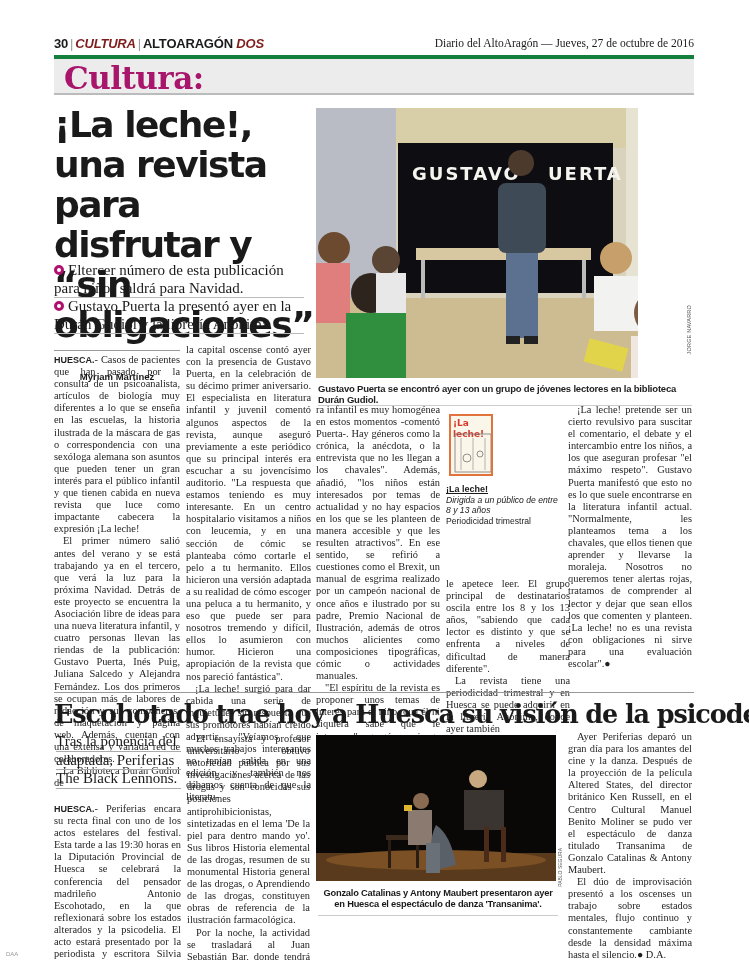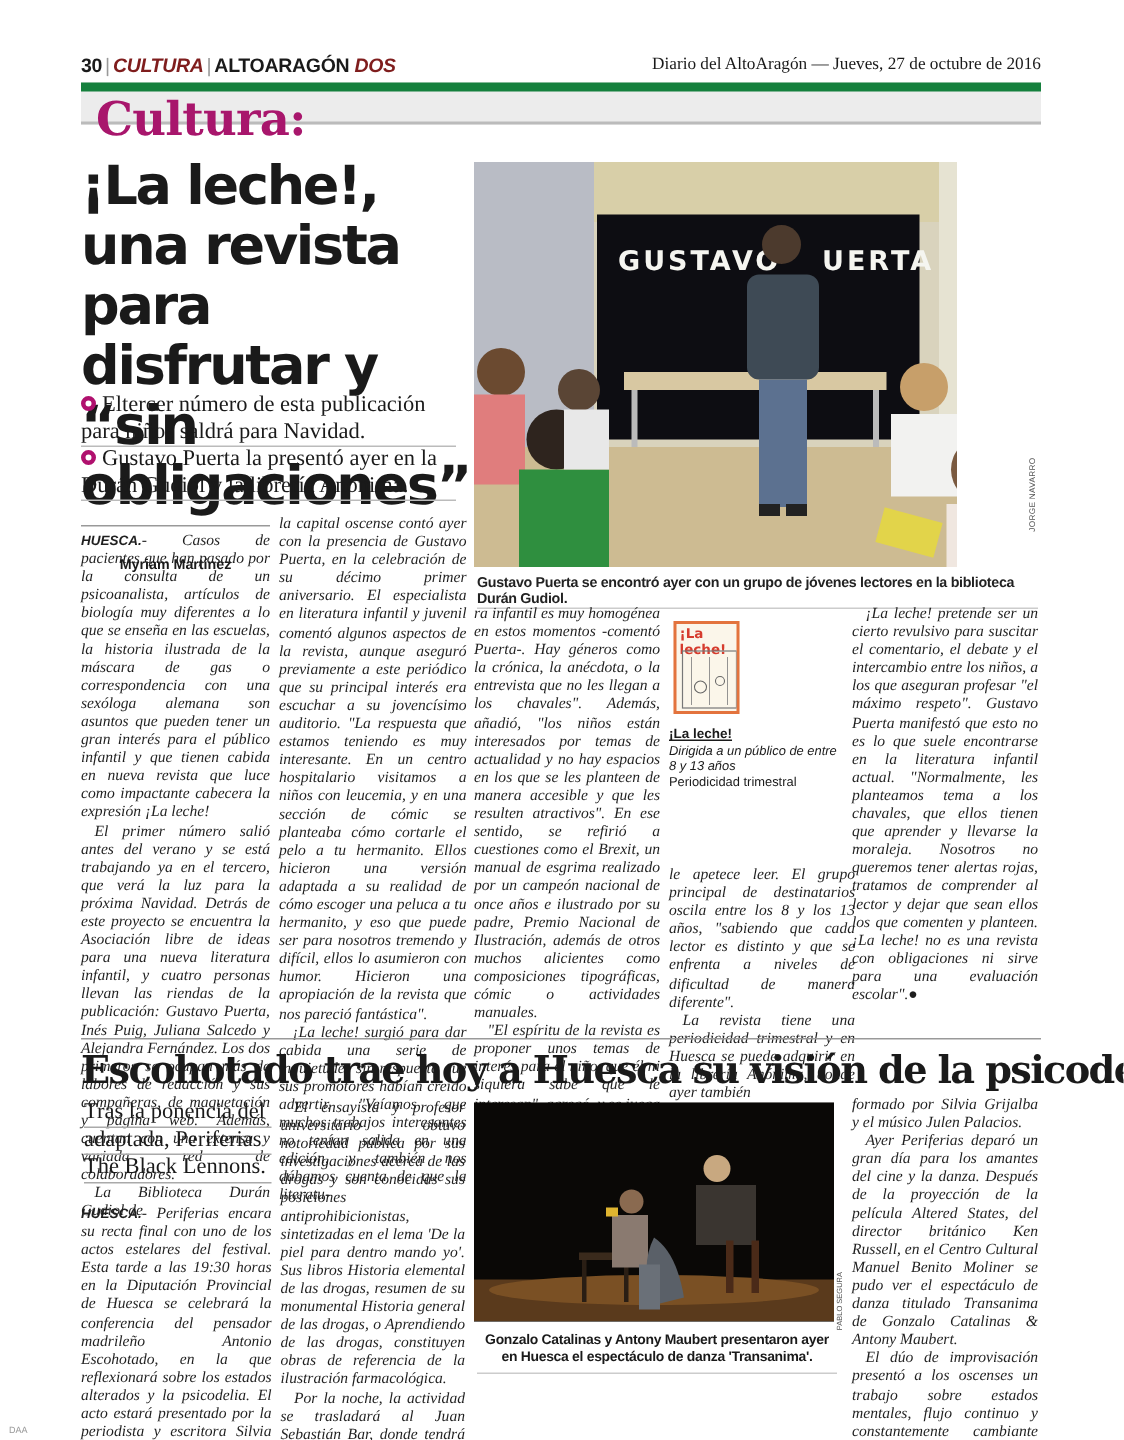--- a/index.html
+++ b/index.html
@@ -9,37 +9,37 @@
     .abs { position: absolute; }
 
     
     .topbar { left: 54px; top: 36px; width: 640px; height: 16px; font-family: "Liberation Sans", sans-serif; }
     .topbar .left { position: absolute; left: 0; top: 0; font-weight: bold; font-size: 13px; letter-spacing: -0.2px; }
     .topbar .num { color: #1a1a1a; }
     .topbar .sep { color: #999; font-weight: normal; margin: 0 2px; }
     .topbar .mag { color: #7f1d1d; font-style: italic; }
     .topbar .right { position: absolute; right: 0; top: 1px; font-family: "Liberation Serif", serif; font-size: 11.5px; }
 
-    .section-band { left: 54px; top: 55px; width: 640px; height: 28px; background: #ececec; border-top: 6px solid #15803d; border-bottom: 2px solid #bbb; }
+    .section-band { left: 54px; top: 55px; width: 640px; height: 40px; background: #ececec; border-top: 4px solid #15803d; border-bottom: 2px solid #bbb; }
     .section-band .title { position: absolute; left: 10px; top: 1px; font-family: "DejaVu Serif", serif; font-size: 31px; font-weight: bold; color: #a8166c; letter-spacing: -0.5px; }
 
     .headline { left: 54px; top: 105px; width: 252px; font-family: "DejaVu Sans", sans-serif; font-weight: bold; font-size: 36px; line-height: 40px; letter-spacing: -1.5px; color: #1a1a1a; }
 
     .decks { left: 54px; top: 262px; width: 250px; font-family: "Liberation Serif", serif; font-size: 15px; line-height: 17.5px; }
     .decks .deck { border-bottom: 1px solid #bbb; margin-bottom: 0; }
     .decks .bullet { display: inline-block; width: 10px; height: 10px; border: 3px solid #b0106e; border-radius: 50%; margin-right: 4px; vertical-align: 0px; }
 
     .photo1 { left: 316px; top: 108px; width: 322px; height: 270px; overflow: hidden; background: #86efac; }
     .photo1-credit { left: 686px; top: 305px; writing-mode: vertical-rl; transform: rotate(180deg); font-family: "Liberation Sans", sans-serif; font-size: 5.5px; color: #555; letter-spacing: 0.2px; }
     .caption1 { left: 318px; top: 383px; width: 374px; font-family: "Liberation Sans", sans-serif; font-size: 9.5px; font-weight: bold; color: #222; border-bottom: 1px solid #ccc; padding-bottom: 0; letter-spacing: -0.2px; }
 
     .byline { left: 54px; top: 350px; width: 126px; text-align: center; font-family: "Liberation Sans", sans-serif; font-weight: bold; font-size: 9.5px; border-top: 1px solid #999; padding-top: 20px; }
 
     .col { font-family: "Liberation Serif", serif; font-size: 10.4px; line-height: 12.1px; text-align: justify; color: #1f1f1f; }
-    .col p { text-indent: 9px; font-style: italic; }
+    .col p { text-indent: 9px; }
     .col p.first { text-indent: 0; }
     .col .city { font-family: "Liberation Sans", sans-serif; font-weight: bold; font-size: 9px; }
 
     .c1 { left: 54px; top: 354px; width: 126px; }
     .c2 { left: 186px; top: 344px; width: 125px; }
     .c3 { left: 316px; top: 404px; width: 124px; }
     .c4a { left: 446px; top: 578px; width: 124px; }
     .c5 { left: 568px; top: 404px; width: 124px; }
 
     .sidebar { left: 446px; top: 414px; width: 116px; font-family: "Liberation Sans", sans-serif; font-size: 8.6px; line-height: 10.5px; }
@@ -206,18 +206,17 @@
     <rect x="168" y="92" width="5" height="35" fill="#4a2a18"></rect>
     <rect x="185" y="92" width="5" height="35" fill="#4a2a18"></rect>
     <path d="M120 90 Q135 100 140 130 L120 135 Q110 110 120 90 Z" fill="#5a6068"></path>
     <rect x="110" y="108" width="14" height="30" fill="#6a7078"></rect>
   </svg>
 </div>
 <div class="abs photo2-credit">PABLO SEGURA</div>
 <div class="abs caption2">Gonzalo Catalinas y Antony Maubert presentaron ayer en Huesca el espectáculo de danza 'Transanima'.</div>
 
 <div class="abs col d3">
-  <p class="first">formado por Silvia Grijalba y el músico Julen Palacios.</p>
   <p>Ayer Periferias deparó un gran día para los amantes del cine y la danza. Después de la proyección de la película Altered States, del director británico Ken Russell, en el Centro Cultural Manuel Benito Moliner se pudo ver el espectáculo de danza titulado Transanima de Gonzalo Catalinas &amp; Antony Maubert.</p>
   <p>El dúo de improvisación presentó a los oscenses un trabajo sobre estados mentales, flujo continuo y constantemente cambiante desde la densidad máxima hasta el silencio.● D.A.</p>
 </div>
 
 <div class="abs footer-mark">DAA</div>
 
 </body></html>

